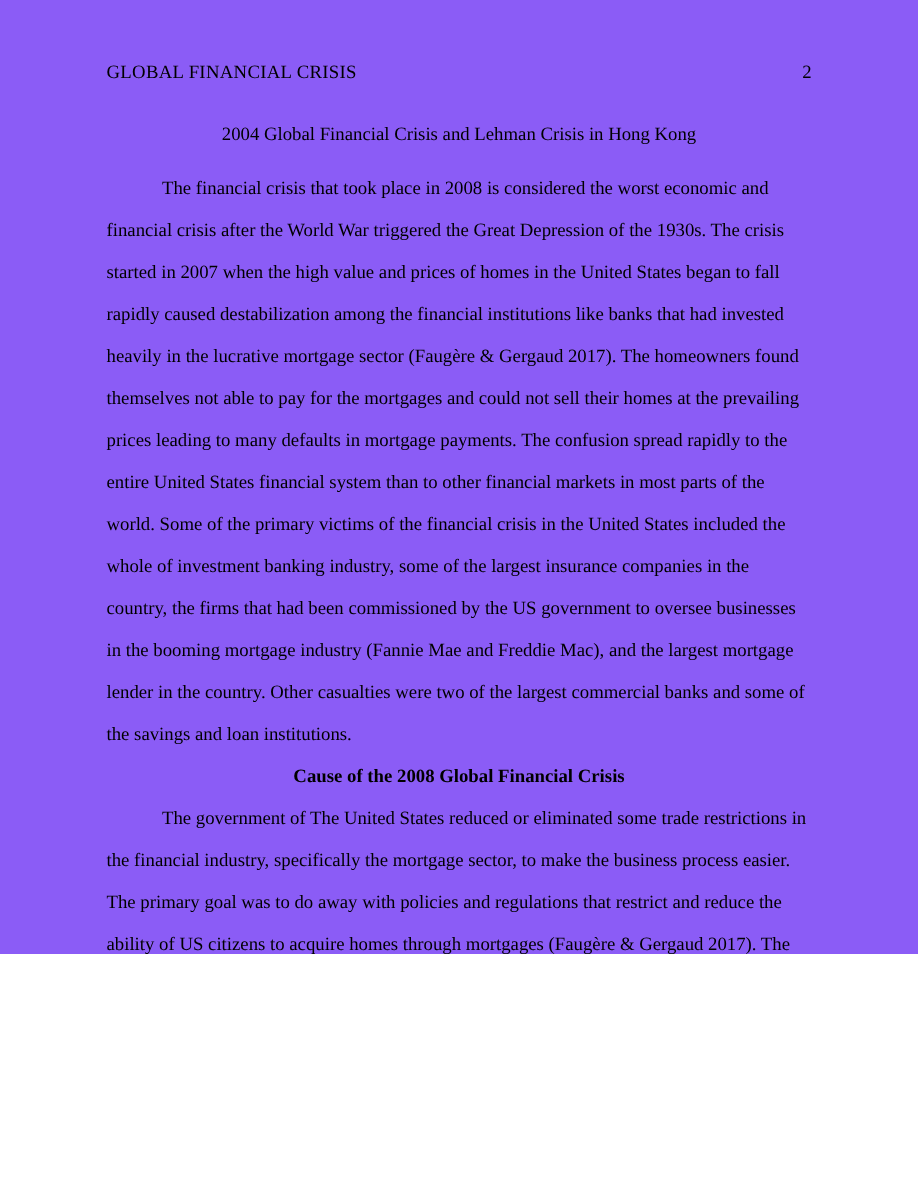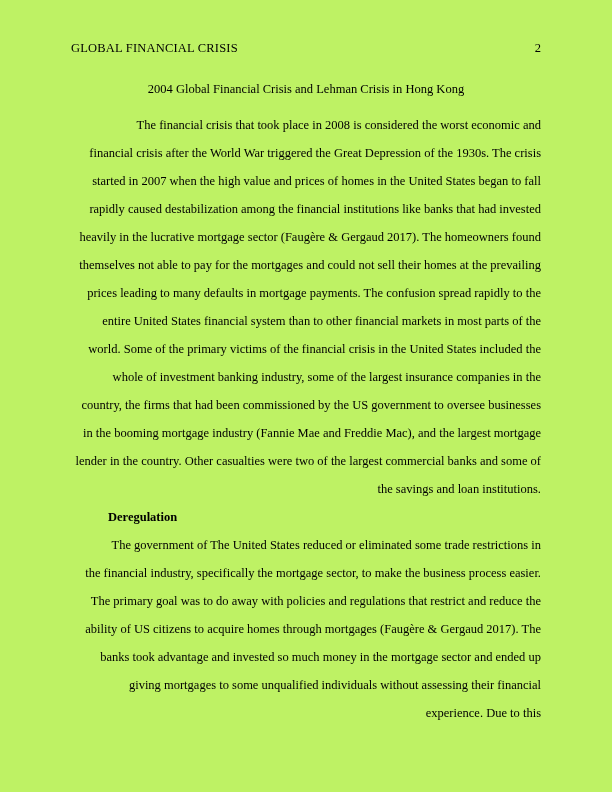--- a/index.html
+++ b/index.html
@@ -3,22 +3,22 @@
 <meta charset="utf-8">
 <style>
   html, body {
     margin: 0;
     padding: 0;
     background: #ffffff;
   }
   .page {
     position: relative;
     width: 612px;
-    height: 792px;
-    background: #bef264;
+    height: 636px;
+    background: #8b5cf6;
     box-sizing: border-box;
     padding: 34px 71px 0 71px;
     font-family: "Liberation Serif", "DejaVu Serif", serif;
     font-size: 12.5px;
     color: #000000;
     overflow: hidden;
   }
   .header {
     display: flex;
     justify-content: space-between;
@@ -29,21 +29,21 @@
     letter-spacing: 0.2px;
   }
   .doc-title {
     text-align: center;
     line-height: 28px;
     margin: 13px 0 8px 0;
   }
   .para {
     margin: 0;
     line-height: 28px;
-    text-align: right;
+    text-align: left;
   }
   .indent {
     text-indent: 37px;
   }
   .section-heading {
     text-align: center;
     font-weight: bold;
     line-height: 28px;
     margin: 0;
   }
@@ -61,18 +61,18 @@
 
   <div class="header">
     <span class="running-head">GLOBAL FINANCIAL CRISIS</span>
     <span class="page-number">2</span>
   </div>
 
   <div class="doc-title">2004 Global Financial Crisis and Lehman Crisis in Hong Kong</div>
 
   <p class="para indent">The financial crisis that took place in 2008 is considered the worst economic and financial crisis after the World War triggered the Great Depression of the 1930s. The crisis started in 2007 when the high value and prices of homes in the United States began to fall rapidly caused destabilization among the financial institutions like banks that had invested heavily in the lucrative mortgage sector (Faugère &amp; Gergaud 2017). The homeowners found themselves not able to pay for the mortgages and could not sell their homes at the prevailing prices leading to many defaults in mortgage payments.  The confusion spread rapidly to the entire United States financial system than to other financial markets in most parts of the world. Some of the primary victims of the financial crisis in the United States included the whole of investment banking industry, some of the largest insurance companies in the country, the firms that had been commissioned by the US government to oversee businesses in the booming mortgage industry (Fannie Mae and Freddie Mac), and the largest mortgage lender in the country. Other casualties were two of the largest commercial banks and some of the savings and loan institutions.</p>
 
+  <p class="section-heading">Cause of the 2008 Global Financial Crisis</p>
 
-  <p class="subheading">Deregulation</p>
 
   <p class="para indent">The government of The United States reduced or eliminated some trade restrictions in the financial industry, specifically the mortgage sector, to make the business process easier. The primary goal was to do away with policies and regulations that restrict and reduce the ability of US citizens to acquire homes through mortgages (Faugère &amp; Gergaud 2017). The banks took advantage and invested so much money in the mortgage sector and ended up giving mortgages to some unqualified individuals without assessing their financial experience. Due to this</p>
 
 </div>
 
 </body></html>

